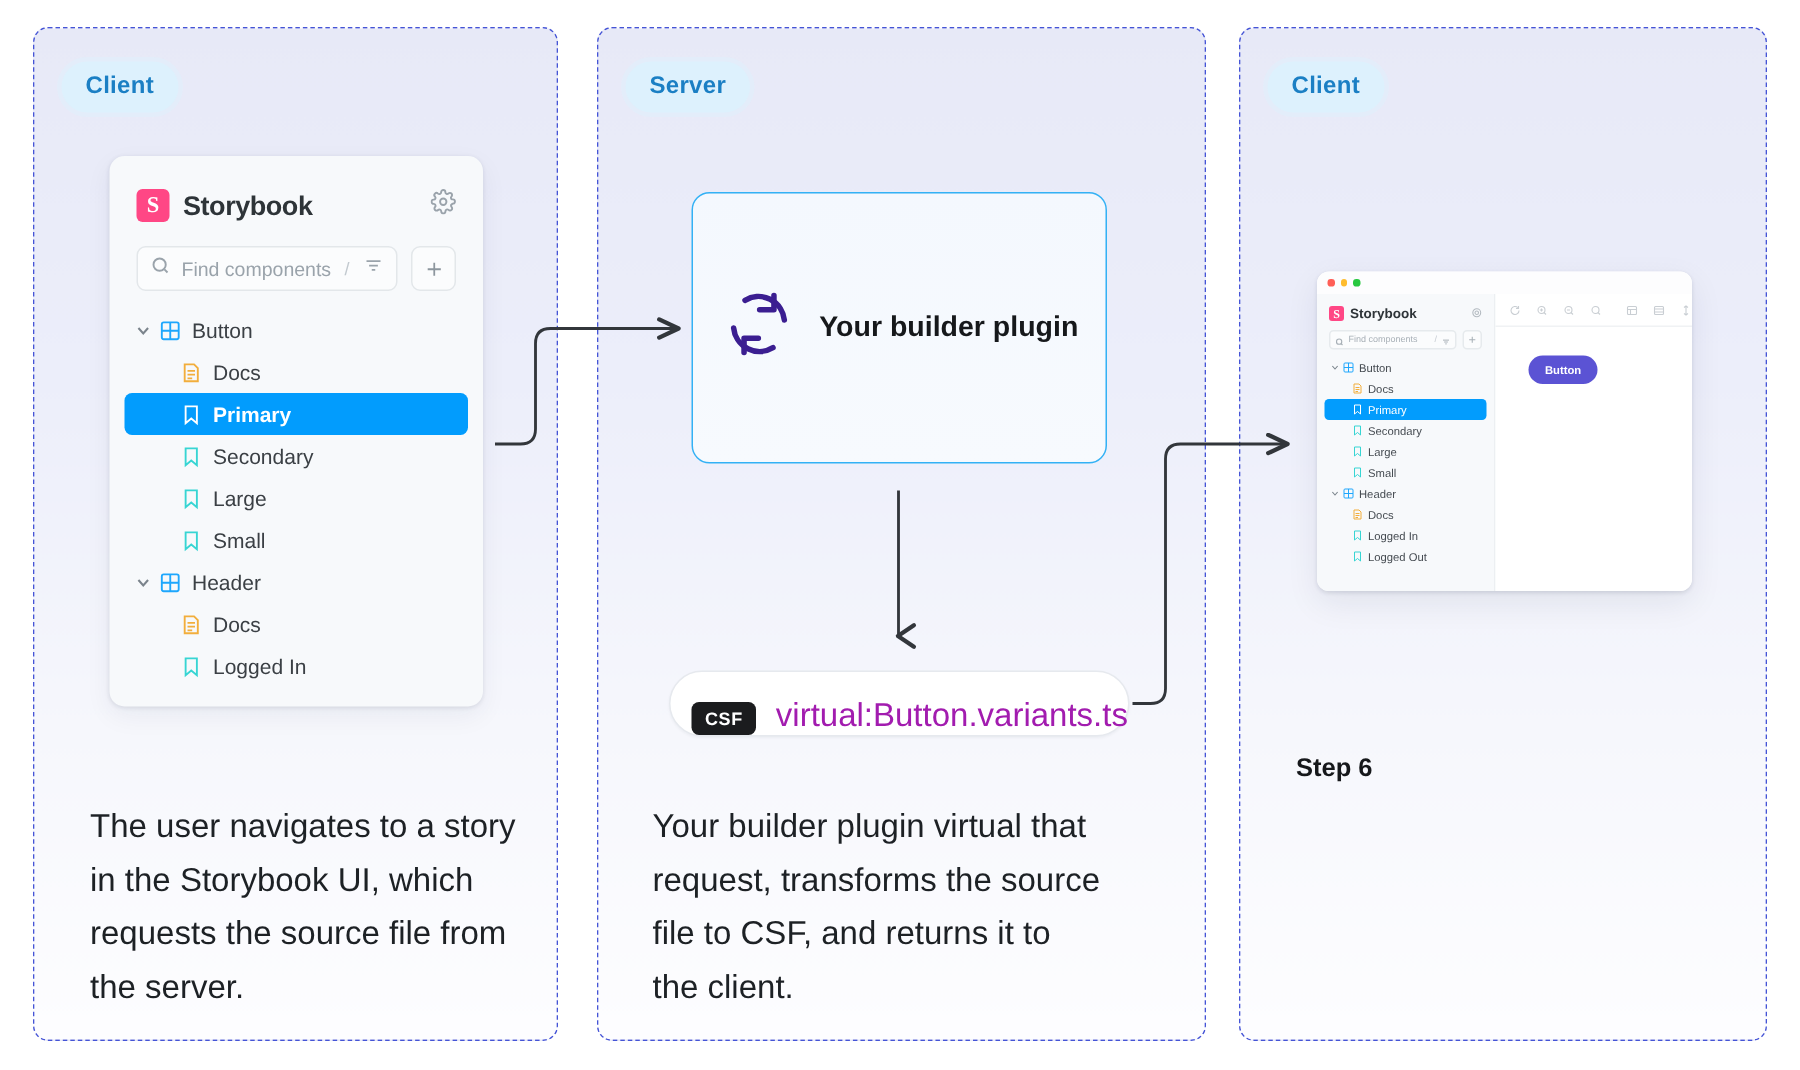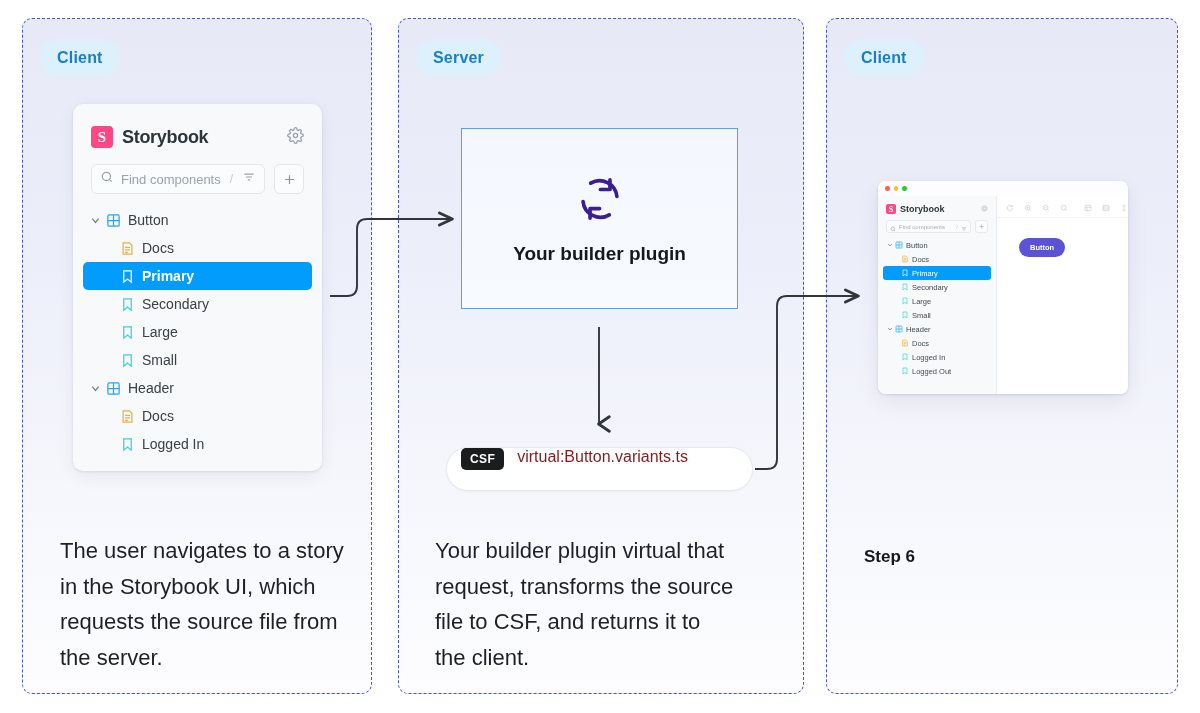--- a/index.html
+++ b/index.html
@@ -75,40 +75,40 @@
   .tree-row.sel { background: #029cfd; color: #fff; }
   .tree-row .chev { width: 16px; color: #7b848c; font-size: 11px; display:flex; align-items:center; justify-content:center;}
   .tree-row .tico { width: 20px; display: flex; align-items: center; justify-content: center; }
   .tree-row .lbl { margin-left: 5px; }
   .tree-row.sel .lbl { font-weight: bold; }
 
   
   #plugin-box {
     position: absolute; left: 461px; top: 128px;
     width: 277px; height: 181px;
-    border: 1.5px solid #33b1f5; border-radius: 0;
+    border: 1.5px solid #33b1f5; border-radius: 12px;
     background: linear-gradient(180deg,#f4f8fe 0%, #f7fafe 100%);
-    display: flex; flex-direction: column; align-items: center; justify-content: center;
+    display: flex; flex-direction: row; align-items: center; justify-content: center;
     gap: 14px;
   }
   #plugin-box .plugin-label { font-size: 19px; font-weight: bold; color: #16181b; }
 
   
   #csf-box {
     position: absolute; left: 446px; top: 447px;
     width: 307px; height: 44px;
     background: #fff; border: 1px solid #e6e9ee; border-radius: 22px;
-    display: flex; align-items: flex-start; padding: 0 14px; gap: 13px;
+    display: flex; align-items: flex-end; padding: 0 14px; gap: 13px;
     box-shadow: 0 1px 2px rgba(20,30,60,.05);
   }
   .csf-badge {
     background: #1b1c1e; color: #fff; font-size: 12px; font-weight: bold;
     padding: 4px 9px; border-radius: 5px; letter-spacing: .4px;
   }
-  .csf-path { font-size: 16px; color: #7f1d1d; }
+  .csf-path { font-size: 22px; color: #a21caf; }
 
   
   #mini-win {
     position: absolute; left: 878px; top: 181px;
     width: 250px; height: 213px;
     background: #fff; border-radius: 8px;
     box-shadow: 0 1px 3px rgba(20,30,60,.12), 0 8px 22px rgba(20,30,60,.08);
     overflow: hidden;
   }
   .mini-titlebar { height: 15px; background: #fdfdfe; display: flex; align-items: center; padding-left: 7px; gap: 4px; }
@@ -145,21 +145,21 @@
                   gap: 10px; padding-left: 9px; color: #c9ced3; }
   .mini-toolbar .grp2 { margin-left: 6px; display:flex; gap:10px; }
   .mini-preview { padding: 18px 0 0 22px; }
   .mini-btn { display: inline-block; background: #5b53d4; color: #fff; font-size: 7.5px;
               font-weight: bold; padding: 5px 11px; border-radius: 12px; }
 
   
   .step { position: absolute; width: 300px; }
   #step-4 { left: 60px;  top: 533px; }
   #step-5 { left: 435px; top: 533px; }
-  #step-6 { left: 864px; top: 547px; }
+  #step-6 { left: 864px; top: 502px; }
   .step-title { font-size: 17px; font-weight: bold; color: #16181b; margin-bottom: 9px; }
   .step-body { font-size: 22px; line-height: 1.62; color: #1d2125; }
 
   svg.flow { position: absolute; left: 0; top: 0; width: 1200px; height: 713px; pointer-events: none; }
 </style>
 </head>
 <body>
 
 <div class="stage">
 

